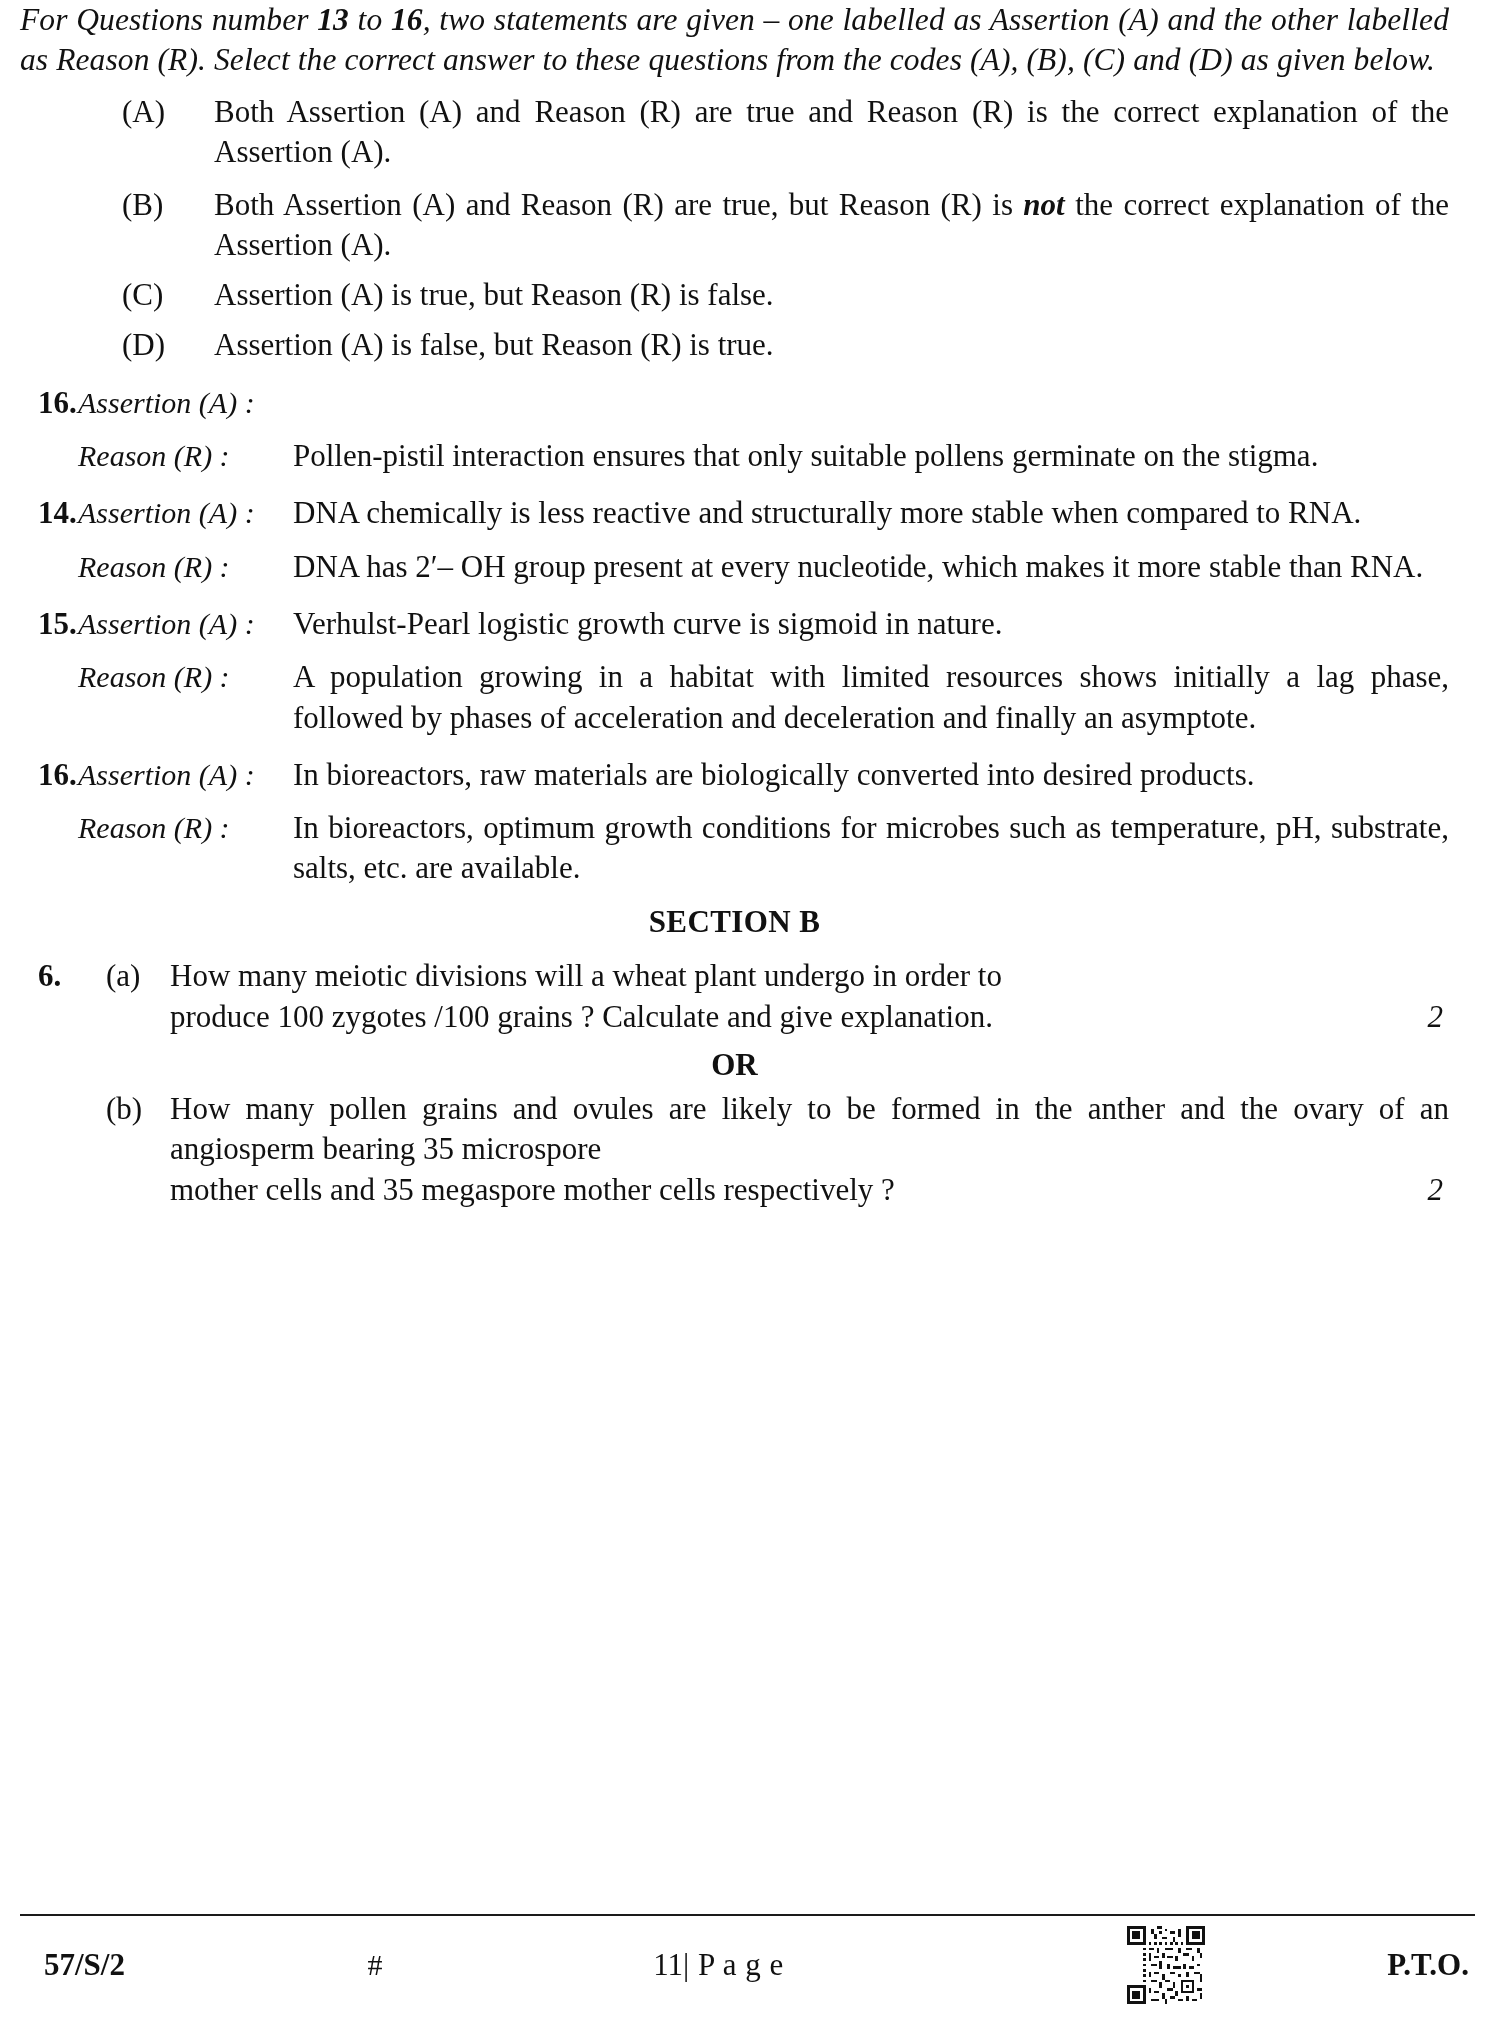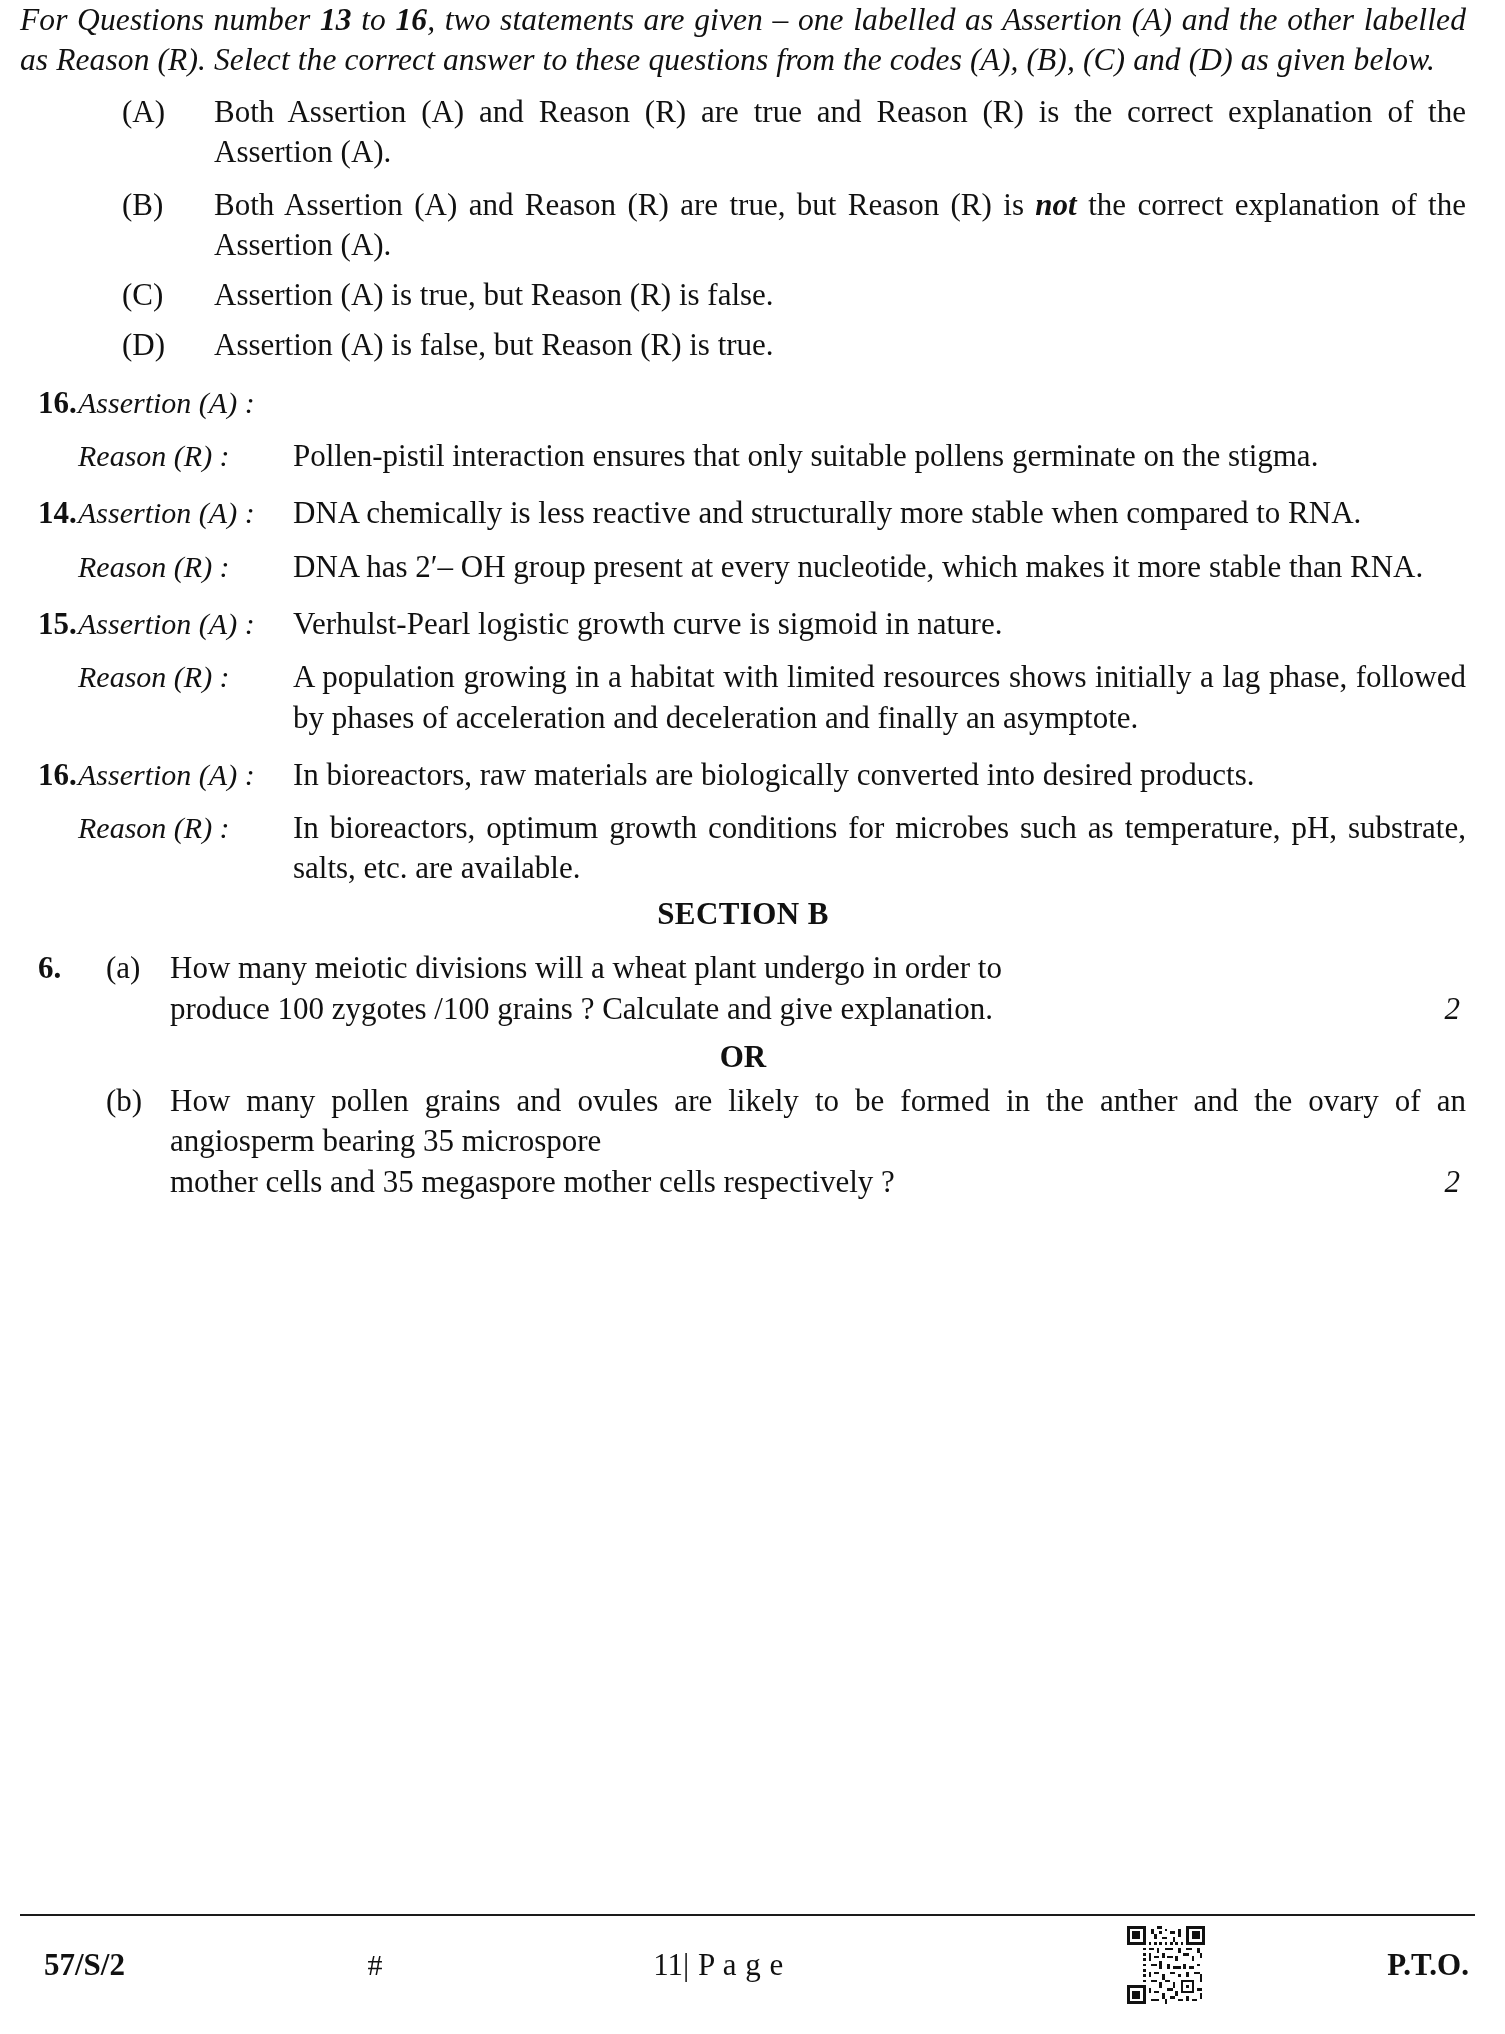--- a/index.html
+++ b/index.html
@@ -13,21 +13,21 @@
     font-family: "Liberation Serif", "DejaVu Serif", serif;
     color: #111111;
     position: relative;
     overflow: hidden;
   }
   .page {
     position: relative;
     width: 1505px;
     height: 2034px;
     box-sizing: border-box;
-    padding: 0 39px 0 20px;
+    padding: 0 56px 0 20px;
   }
 
   
   .intro {
     font-style: italic;
     font-size: 31.5px;
     line-height: 1.27;
     text-align: justify;
     text-justify: inter-word;
     margin: 0;
@@ -93,21 +93,21 @@
     text-justify: inter-word;
   }
   .q-body.nojust { text-align: left; }
 
   
   .center-head {
     text-align: center;
     font-weight: 700;
     font-size: 31px;
     letter-spacing: 0.4px;
-    margin-top: 7px;
+    margin-top: 15px;
   }
   .or-head {
     text-align: center;
     font-weight: 700;
     font-size: 31px;
     margin-top: 9px;
     margin-bottom: 2px;
   }
 
   

